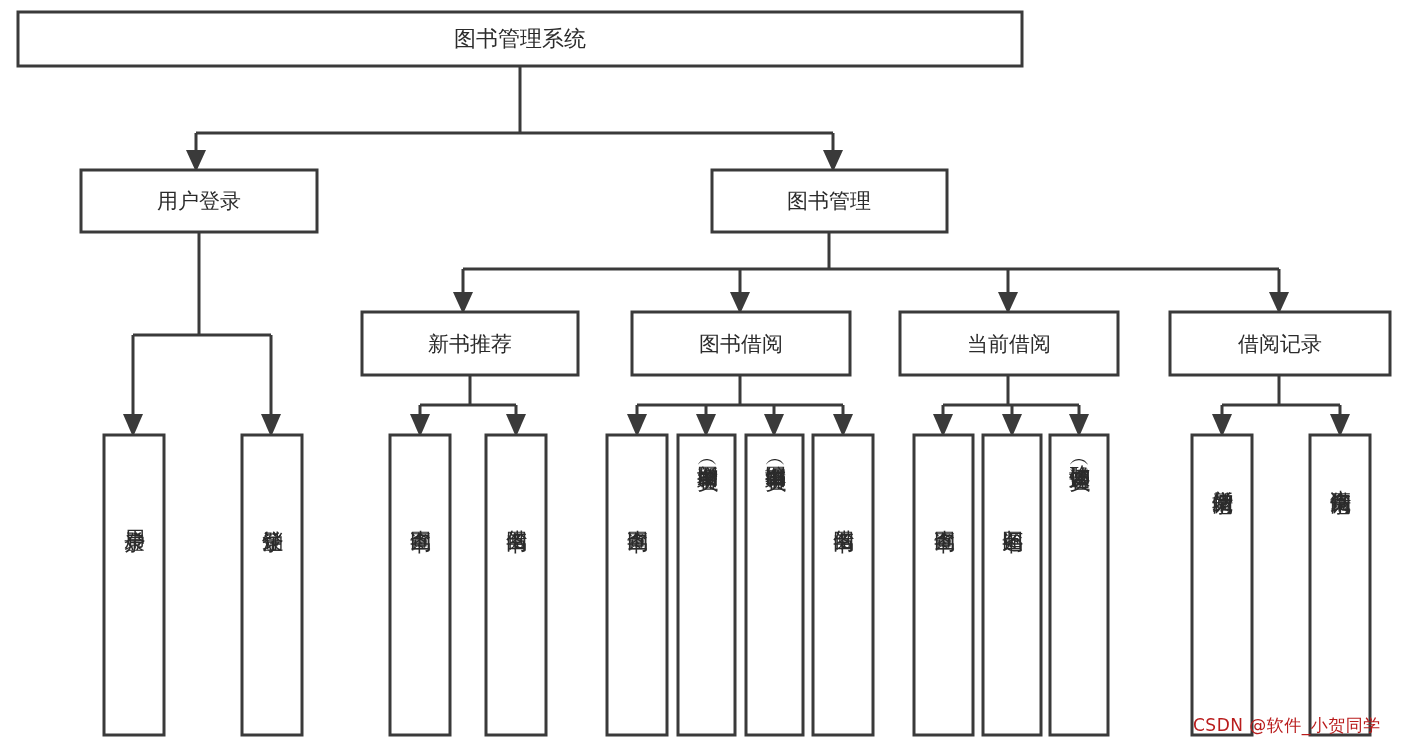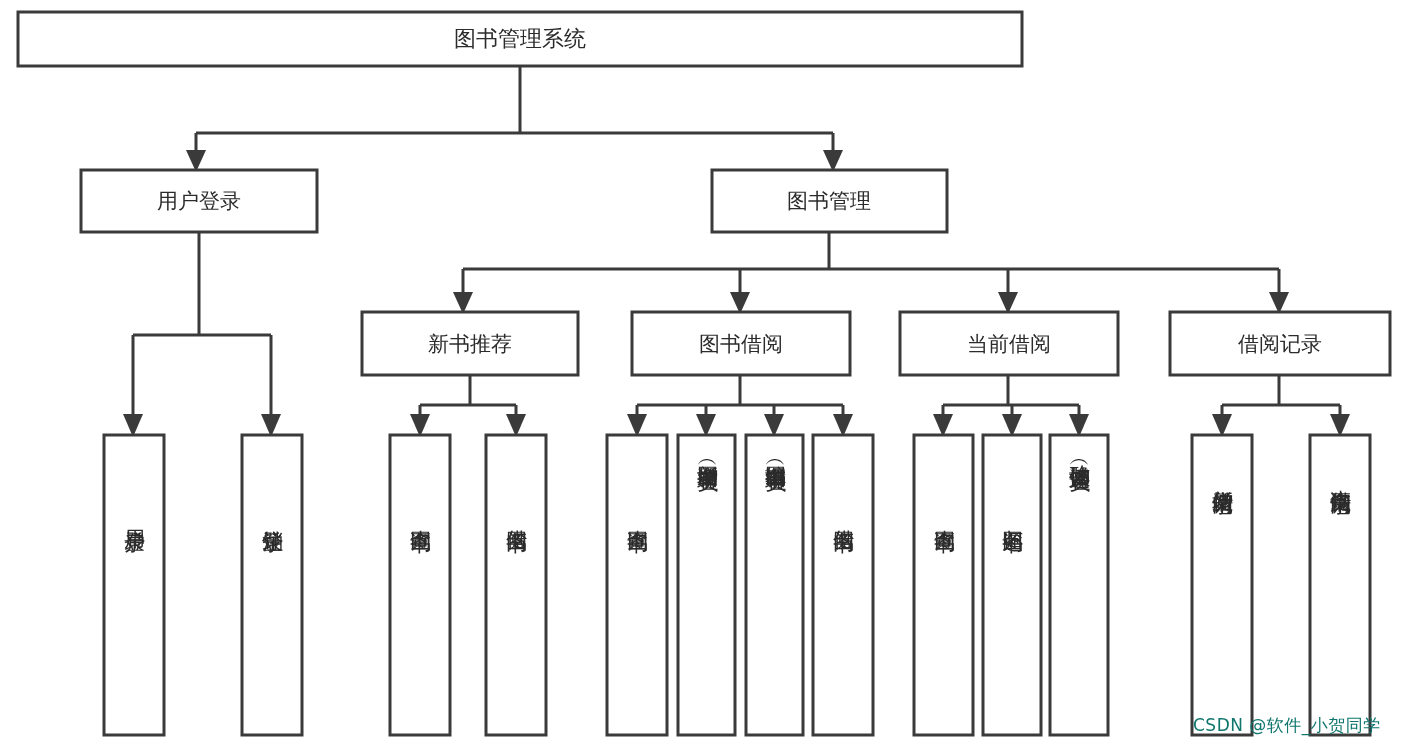--- a/index.html
+++ b/index.html
@@ -69,21 +69,21 @@
     color: #2b2b2b;
     letter-spacing: 1px;
     text-align: left;
     white-space: nowrap;
     pointer-events: none;
   }
   .watermark {
     position: absolute;
     font-family: "DejaVu Sans", "Liberation Sans", sans-serif;
     font-size: 17px;
-    color: #0f766e;
+    color: #b91c1c;
     white-space: nowrap;
     letter-spacing: 0.5px;
   }
 </style>
 </head>
 <body>
 
 <div id="diagram-root">
 
   <svg class="diagram" viewBox="0 0 1405 747" xmlns="http://www.w3.org/2000/svg">

